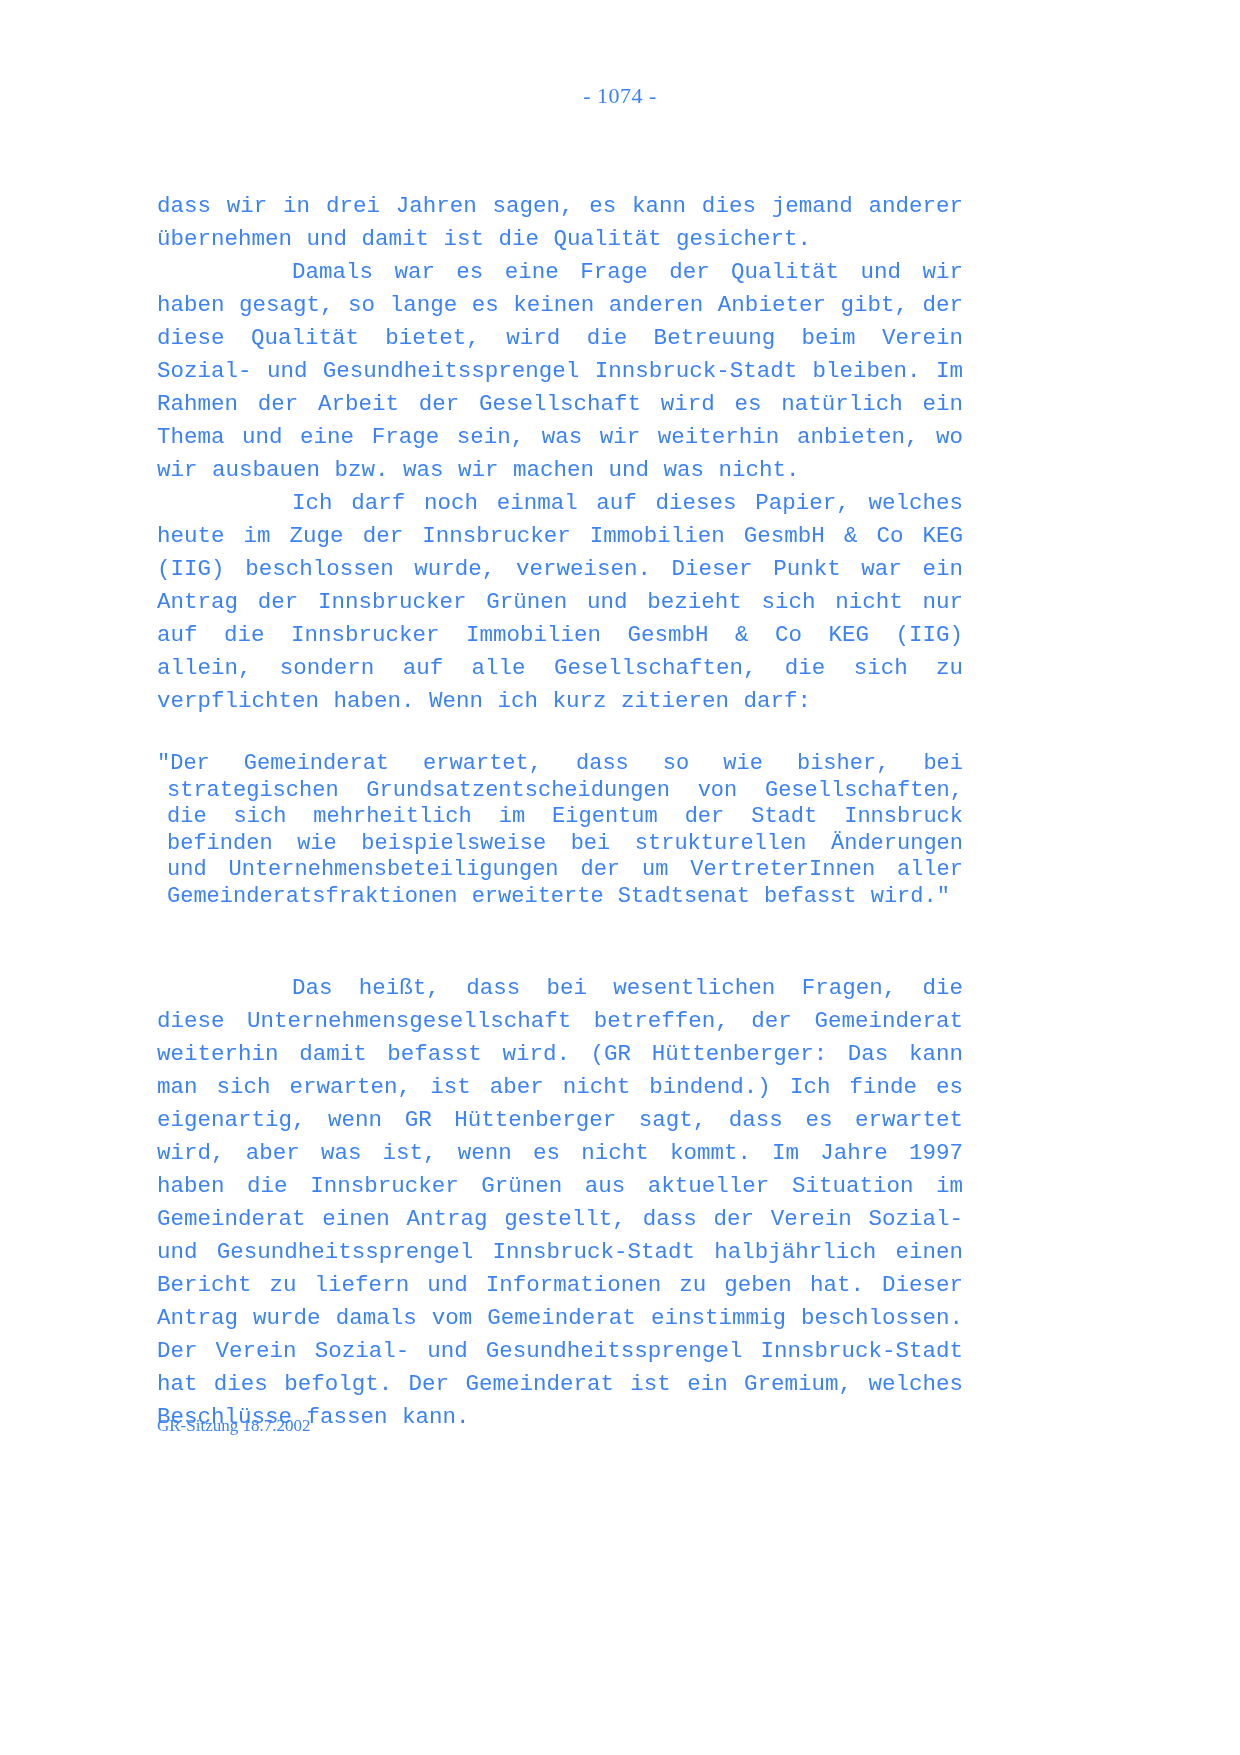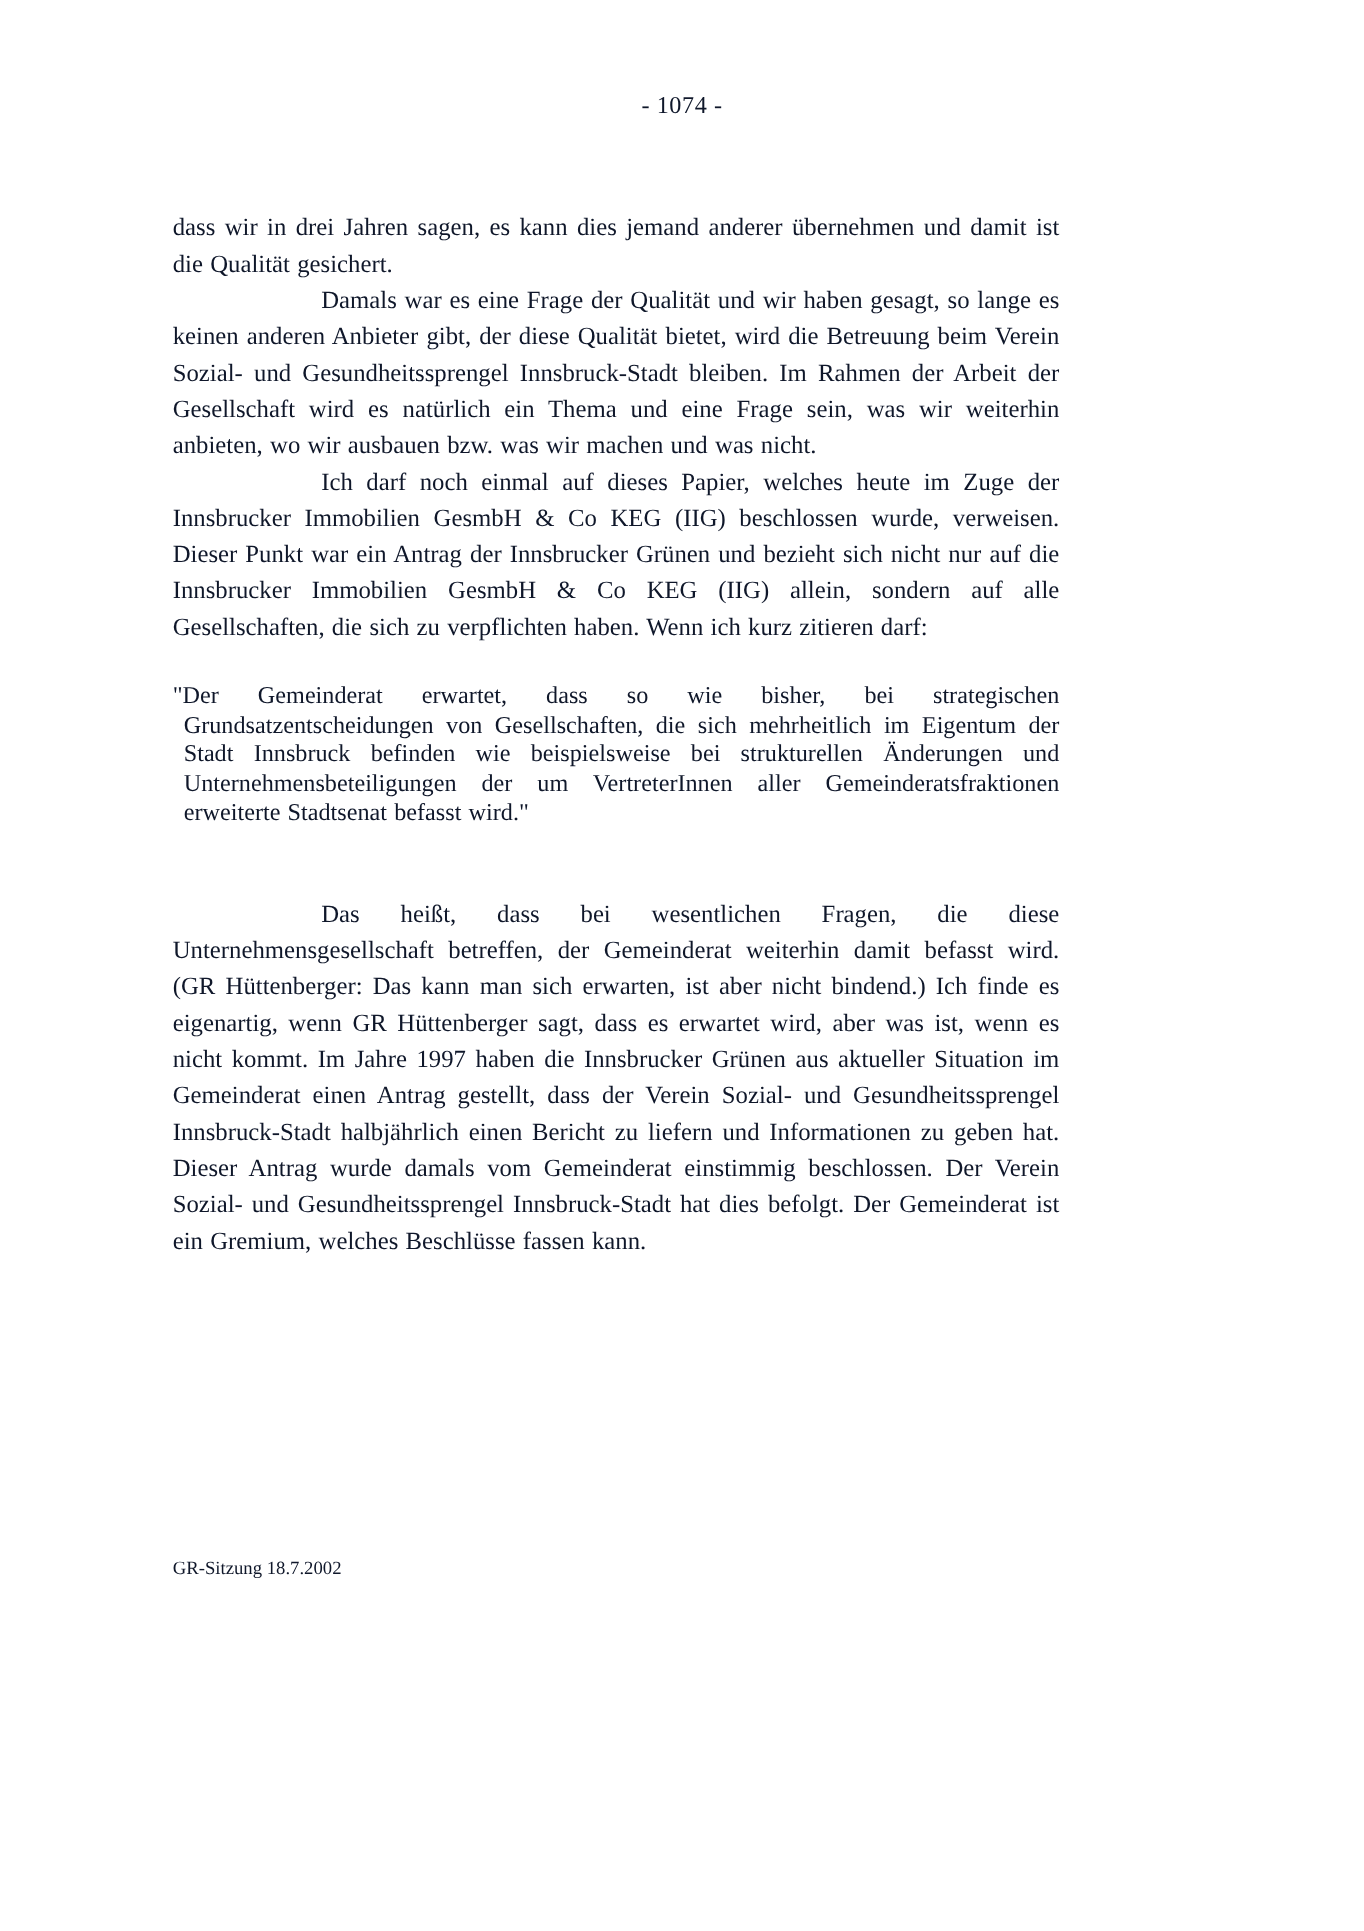--- a/index.html
+++ b/index.html
@@ -5,41 +5,42 @@
   html, body {
     margin: 0;
     padding: 0;
     background: #ffffff;
   }
   .page {
     position: relative;
     width: 1240px;
     height: 1755px;
     background: #ffffff;
-    color: #0f172a;
+    color: #3b82f6;
     font-family: "Liberation Serif", "DejaVu Serif", serif;
     overflow: hidden;
   }
   .page-number {
     position: absolute;
     top: 83px;
     left: 0;
     width: 100%;
     text-align: center;
     font-size: 22px;
     letter-spacing: 0.5px;
   }
   .body-text {
     position: absolute;
     top: 190px;
     left: 157px;
     width: 806px;
     font-size: 22.5px;
     line-height: 33px;
     text-align: justify;
+    font-family: Liberation Mono, monospace;
   }
   .body-text p {
     margin: 0;
     word-spacing: 1px;
   }
   .body-text p.indent {
     text-indent: 135px;
   }
   .body-text p.quote {
     margin-top: 33px;

